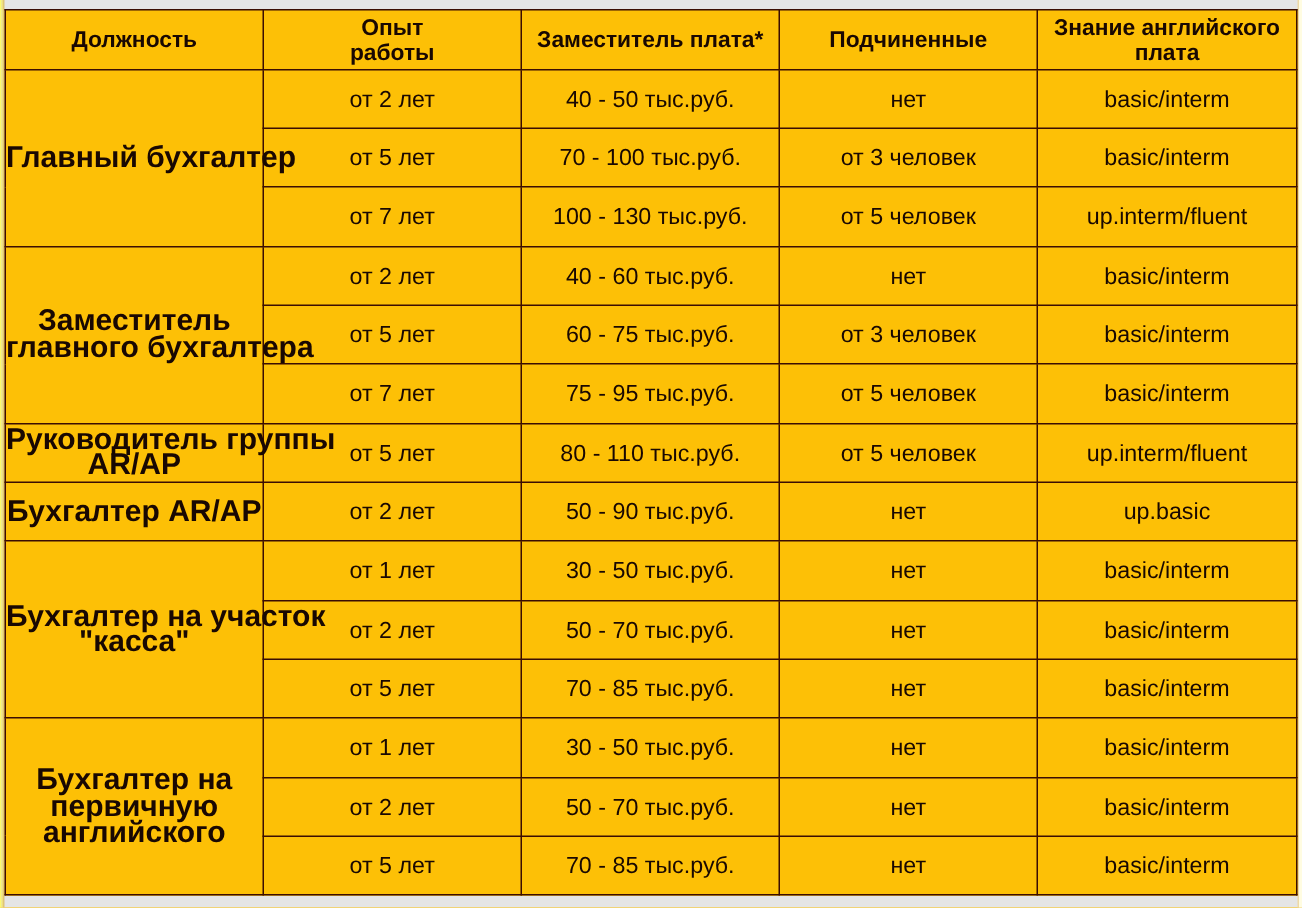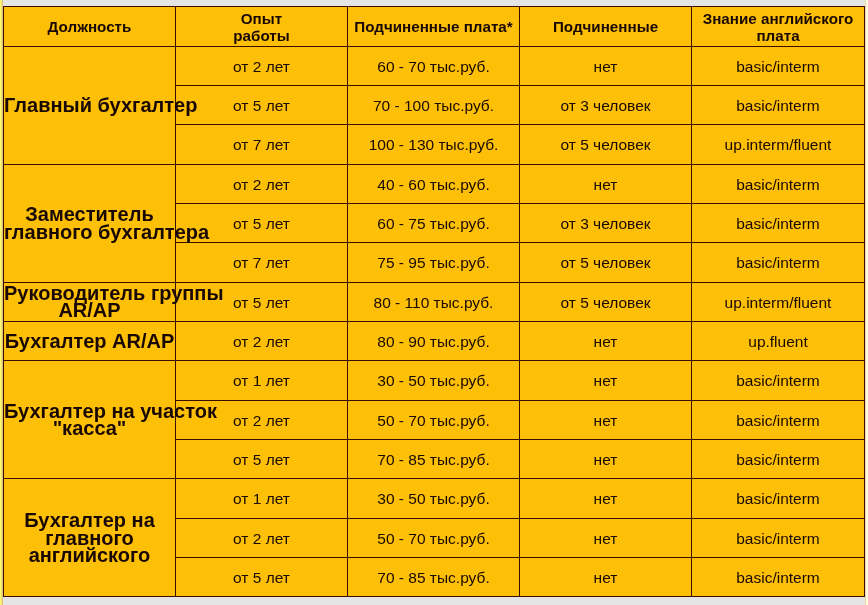--- a/index.html
+++ b/index.html
@@ -63,36 +63,36 @@
     <tbody>
     <tr>
       <td class="hdr">
         <span>Должность</span>
       </td>
       <td class="hdr">
         <span>Опыт</span>
         <br><span>работы</span>
       </td>
       <td class="hdr">
-        <span>Подчиненные плата*</span>
+        <span>Заместитель плата*</span>
       </td>
       <td class="hdr">
         <span>Подчиненные</span>
       </td>
       <td class="hdr">
         <span>Знание английского</span>
         <br><span>плата</span>
       </td>
     </tr>
     <tr>
       <td class="pos" rowspan="3">
         <span>Главный бухгалтер</span>
       </td>
       <td>от 2 лет</td>
-      <td>60 - 70 тыс.руб.</td>
+      <td>40 - 50 тыс.руб.</td>
       <td>нет</td>
       <td>basic/interm</td>
     </tr>
     <tr>
       <td>от 5 лет</td>
       <td>70 - 100 тыс.руб.</td>
       <td>от 3 человек</td>
       <td>basic/interm</td>
     </tr>
     <tr>
@@ -131,23 +131,23 @@
       <td>от 5 лет</td>
       <td>80 - 110 тыс.руб.</td>
       <td>от 5 человек</td>
       <td>up.interm/fluent</td>
     </tr>
     <tr>
       <td class="pos" rowspan="1">
         <span>Бухгалтер AR/AP</span>
       </td>
       <td>от 2 лет</td>
-      <td>80 - 90 тыс.руб.</td>
+      <td>50 - 90 тыс.руб.</td>
       <td>нет</td>
-      <td>up.fluent</td>
+      <td>up.basic</td>
     </tr>
     <tr>
       <td class="pos" rowspan="3">
         <span>Бухгалтер на участок</span>
         <br><span>"касса"</span>
       </td>
       <td>от 1 лет</td>
       <td>30 - 50 тыс.руб.</td>
       <td>нет</td>
       <td>basic/interm</td>
@@ -160,21 +160,21 @@
     </tr>
     <tr>
       <td>от 5 лет</td>
       <td>70 - 85 тыс.руб.</td>
       <td>нет</td>
       <td>basic/interm</td>
     </tr>
     <tr>
       <td class="pos" rowspan="3">
         <span>Бухгалтер на</span>
-        <br><span>главного</span>
+        <br><span>первичную</span>
         <br><span>английского</span>
       </td>
       <td>от 1 лет</td>
       <td>30 - 50 тыс.руб.</td>
       <td>нет</td>
       <td>basic/interm</td>
     </tr>
     <tr>
       <td>от 2 лет</td>
       <td>50 - 70 тыс.руб.</td>

